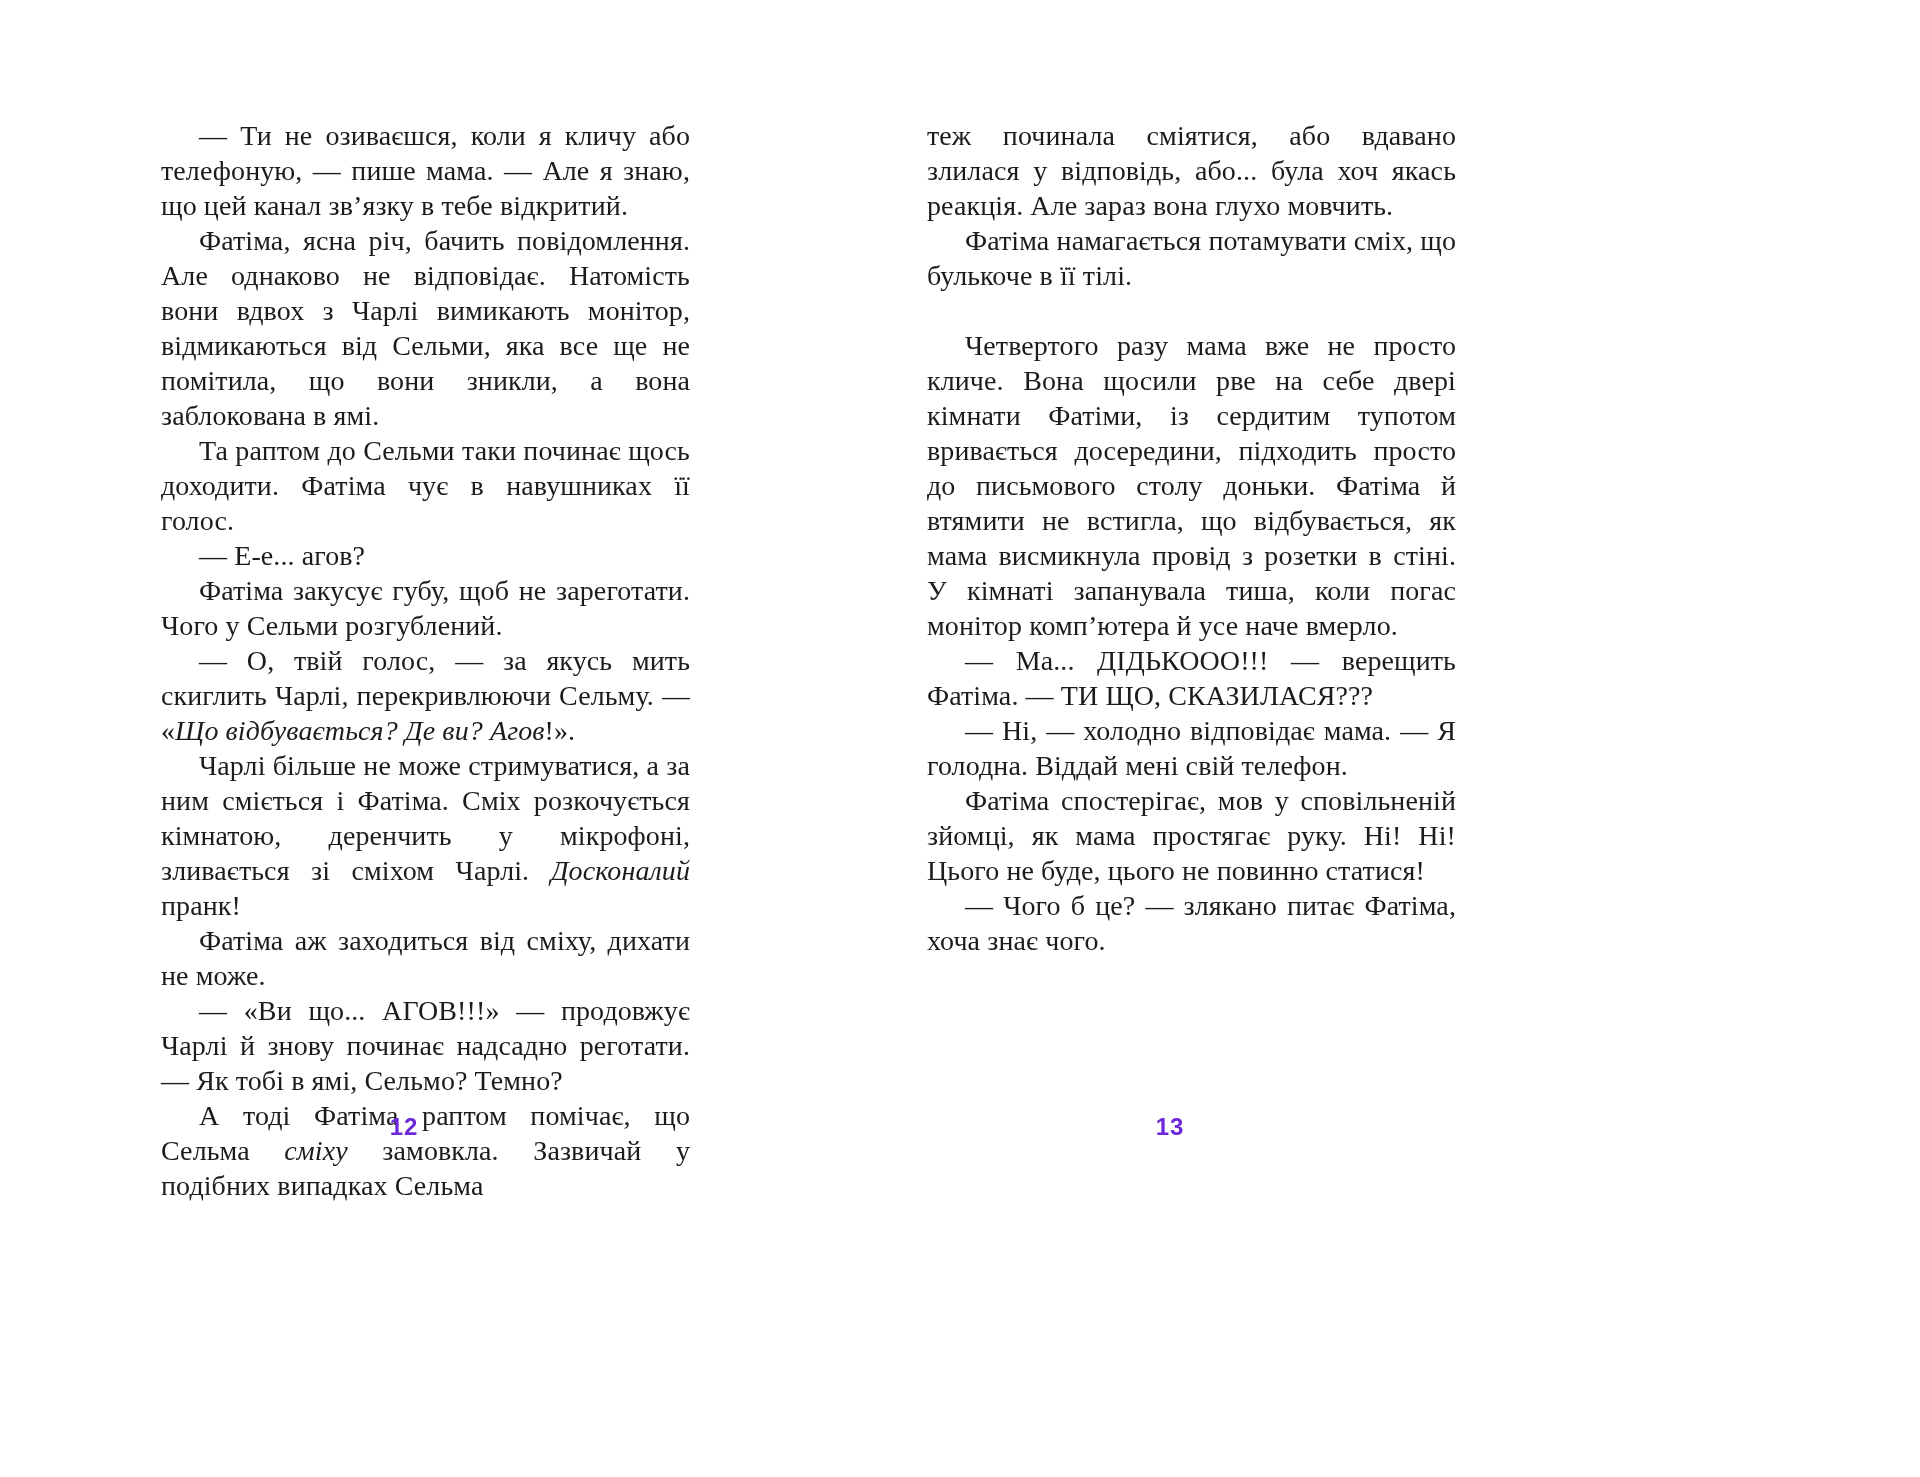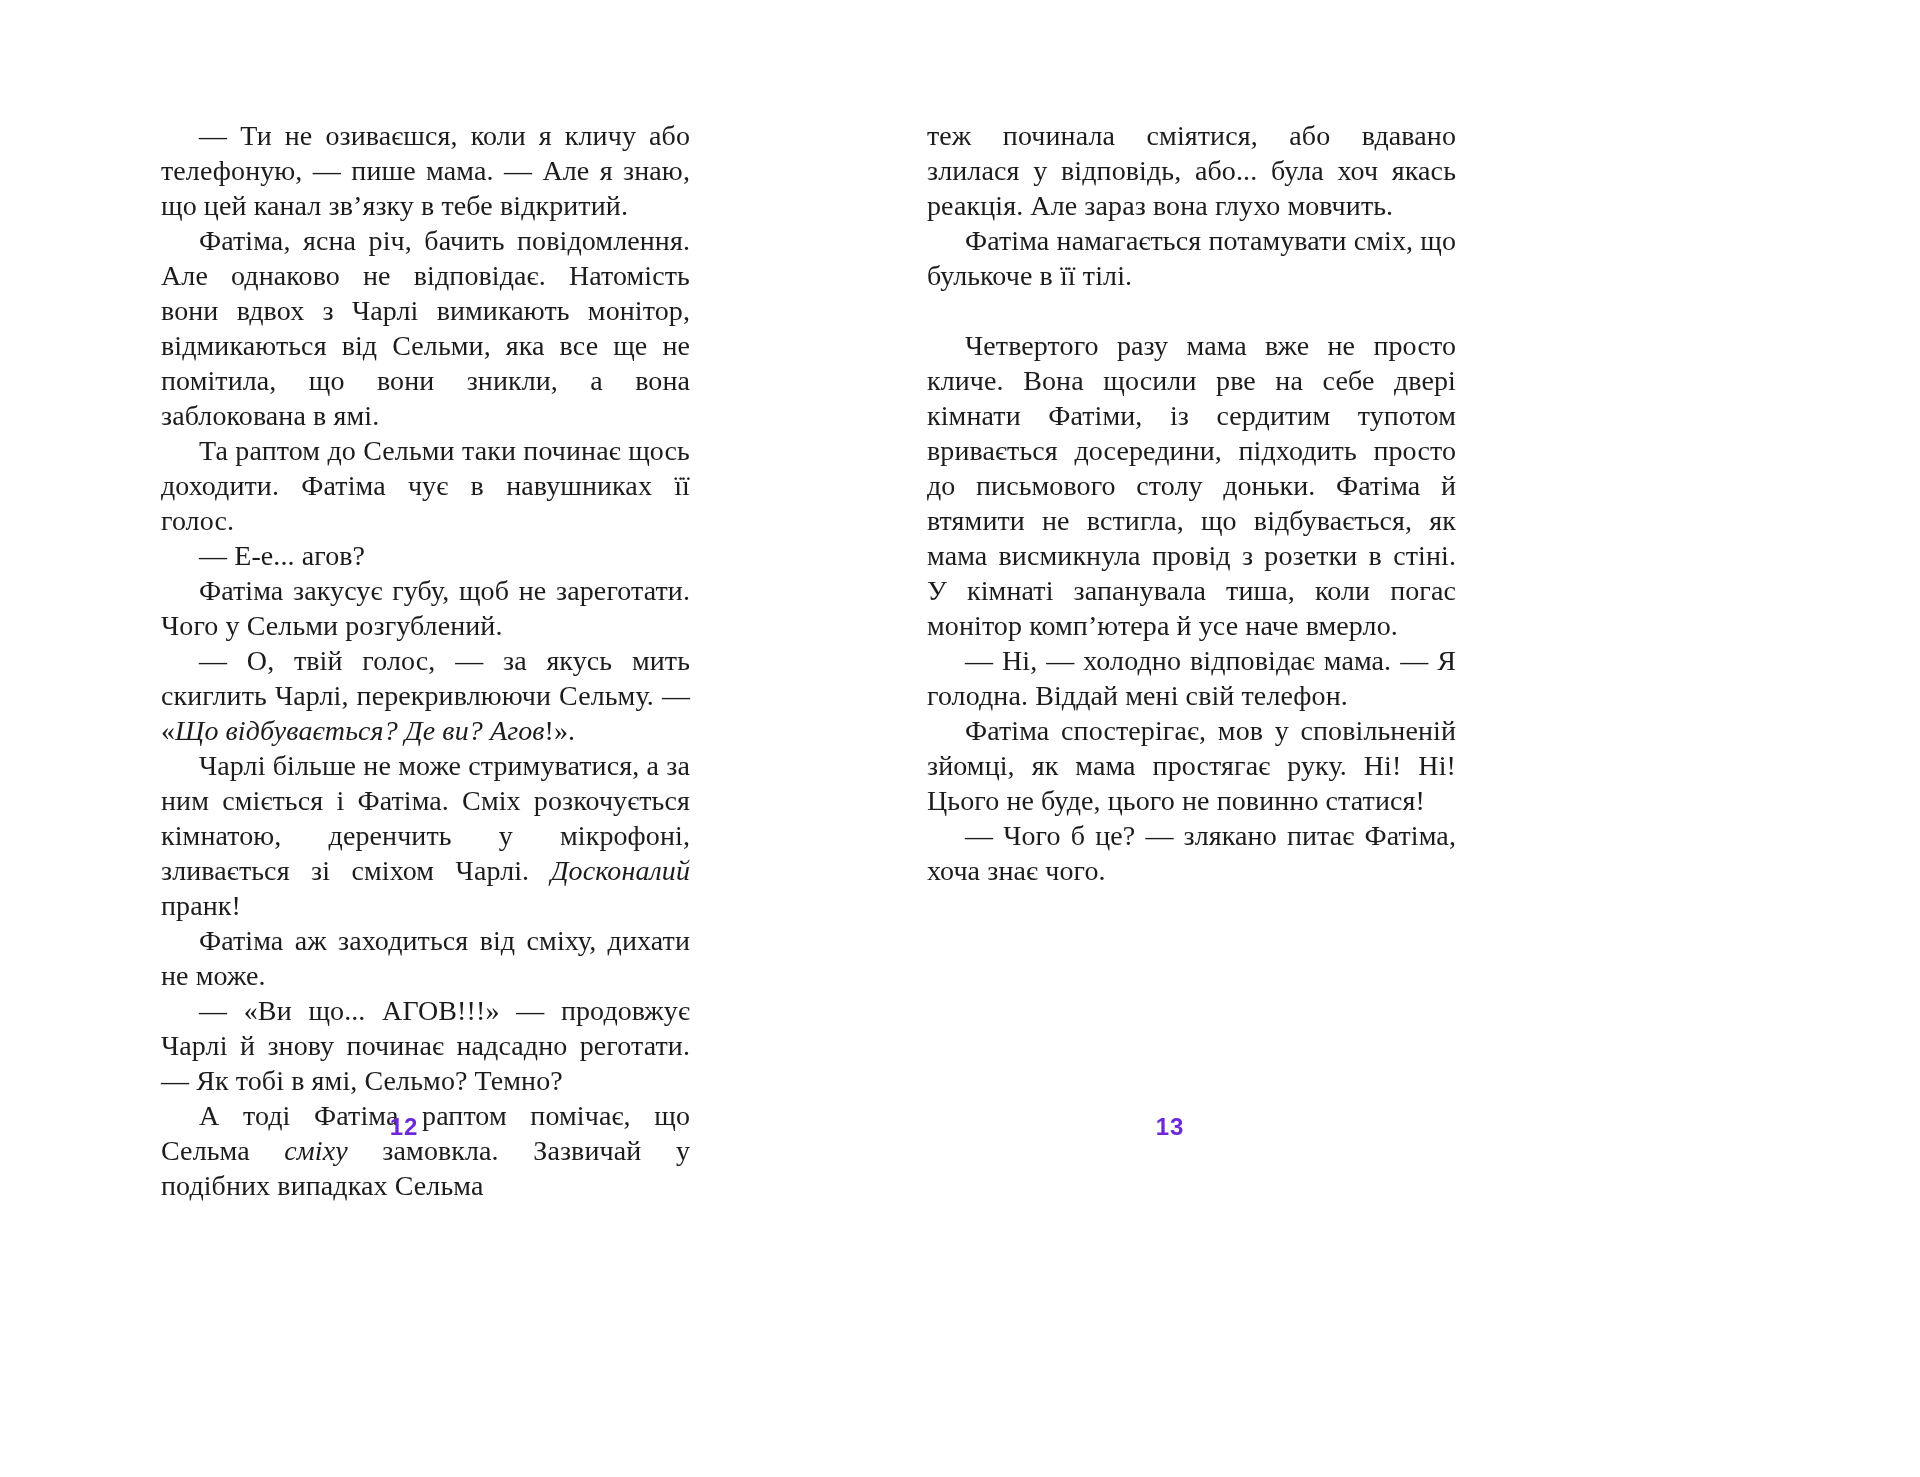--- a/index.html
+++ b/index.html
@@ -61,20 +61,21 @@
         <p class="para indent"><span>А тоді Фатіма раптом помічає, що Сельма </span><em>сміху</em><span> замовкла. Зазвичай у подібних випадках Сельма</span></p>
       </div>
     <div class="page-number">12</div>
   </section>
 
   <section class="page page-right">
     <div class="page-text">
         <p class="para"><span>теж починала сміятися, або вдавано злилася у відповідь, або... була хоч якась реакція. Але зараз вона глухо мовчить.</span></p>
         <p class="para indent"><span>Фатіма намагається потамувати сміх, що булькоче в її тілі.</span></p>
         <p class="para indent section-break"><span>Четвертого разу мама вже не просто кличе. Вона щосили рве на себе двері кімнати Фатіми, із сердитим тупотом вривається досередини, підходить просто до письмового столу доньки. Фатіма й втямити не встигла, що відбувається, як мама висмикнула провід з розетки в стіні. У кімнаті запанувала тиша, коли погас монітор комп’ютера й усе наче вмерло.</span></p>
+        <p class="para indent"><span>— Ма... ДІДЬКООО!!! — верещить Фатіма. — ТИ ЩО, СКАЗИЛАСЯ???</span></p>
         <p class="para indent"><span>— Ні, — холодно відповідає мама. — Я голодна. Віддай мені свій телефон.</span></p>
         <p class="para indent"><span>Фатіма спостерігає, мов у сповільненій зйомці, як мама простягає руку. Ні! Ні! Цього не буде, цього не повинно статися!</span></p>
         <p class="para indent"><span>— Чого б це? — злякано питає Фатіма, хоча знає чого.</span></p>
       </div>
     <div class="page-number">13</div>
   </section>
 
 </div>
 
 </body></html>

